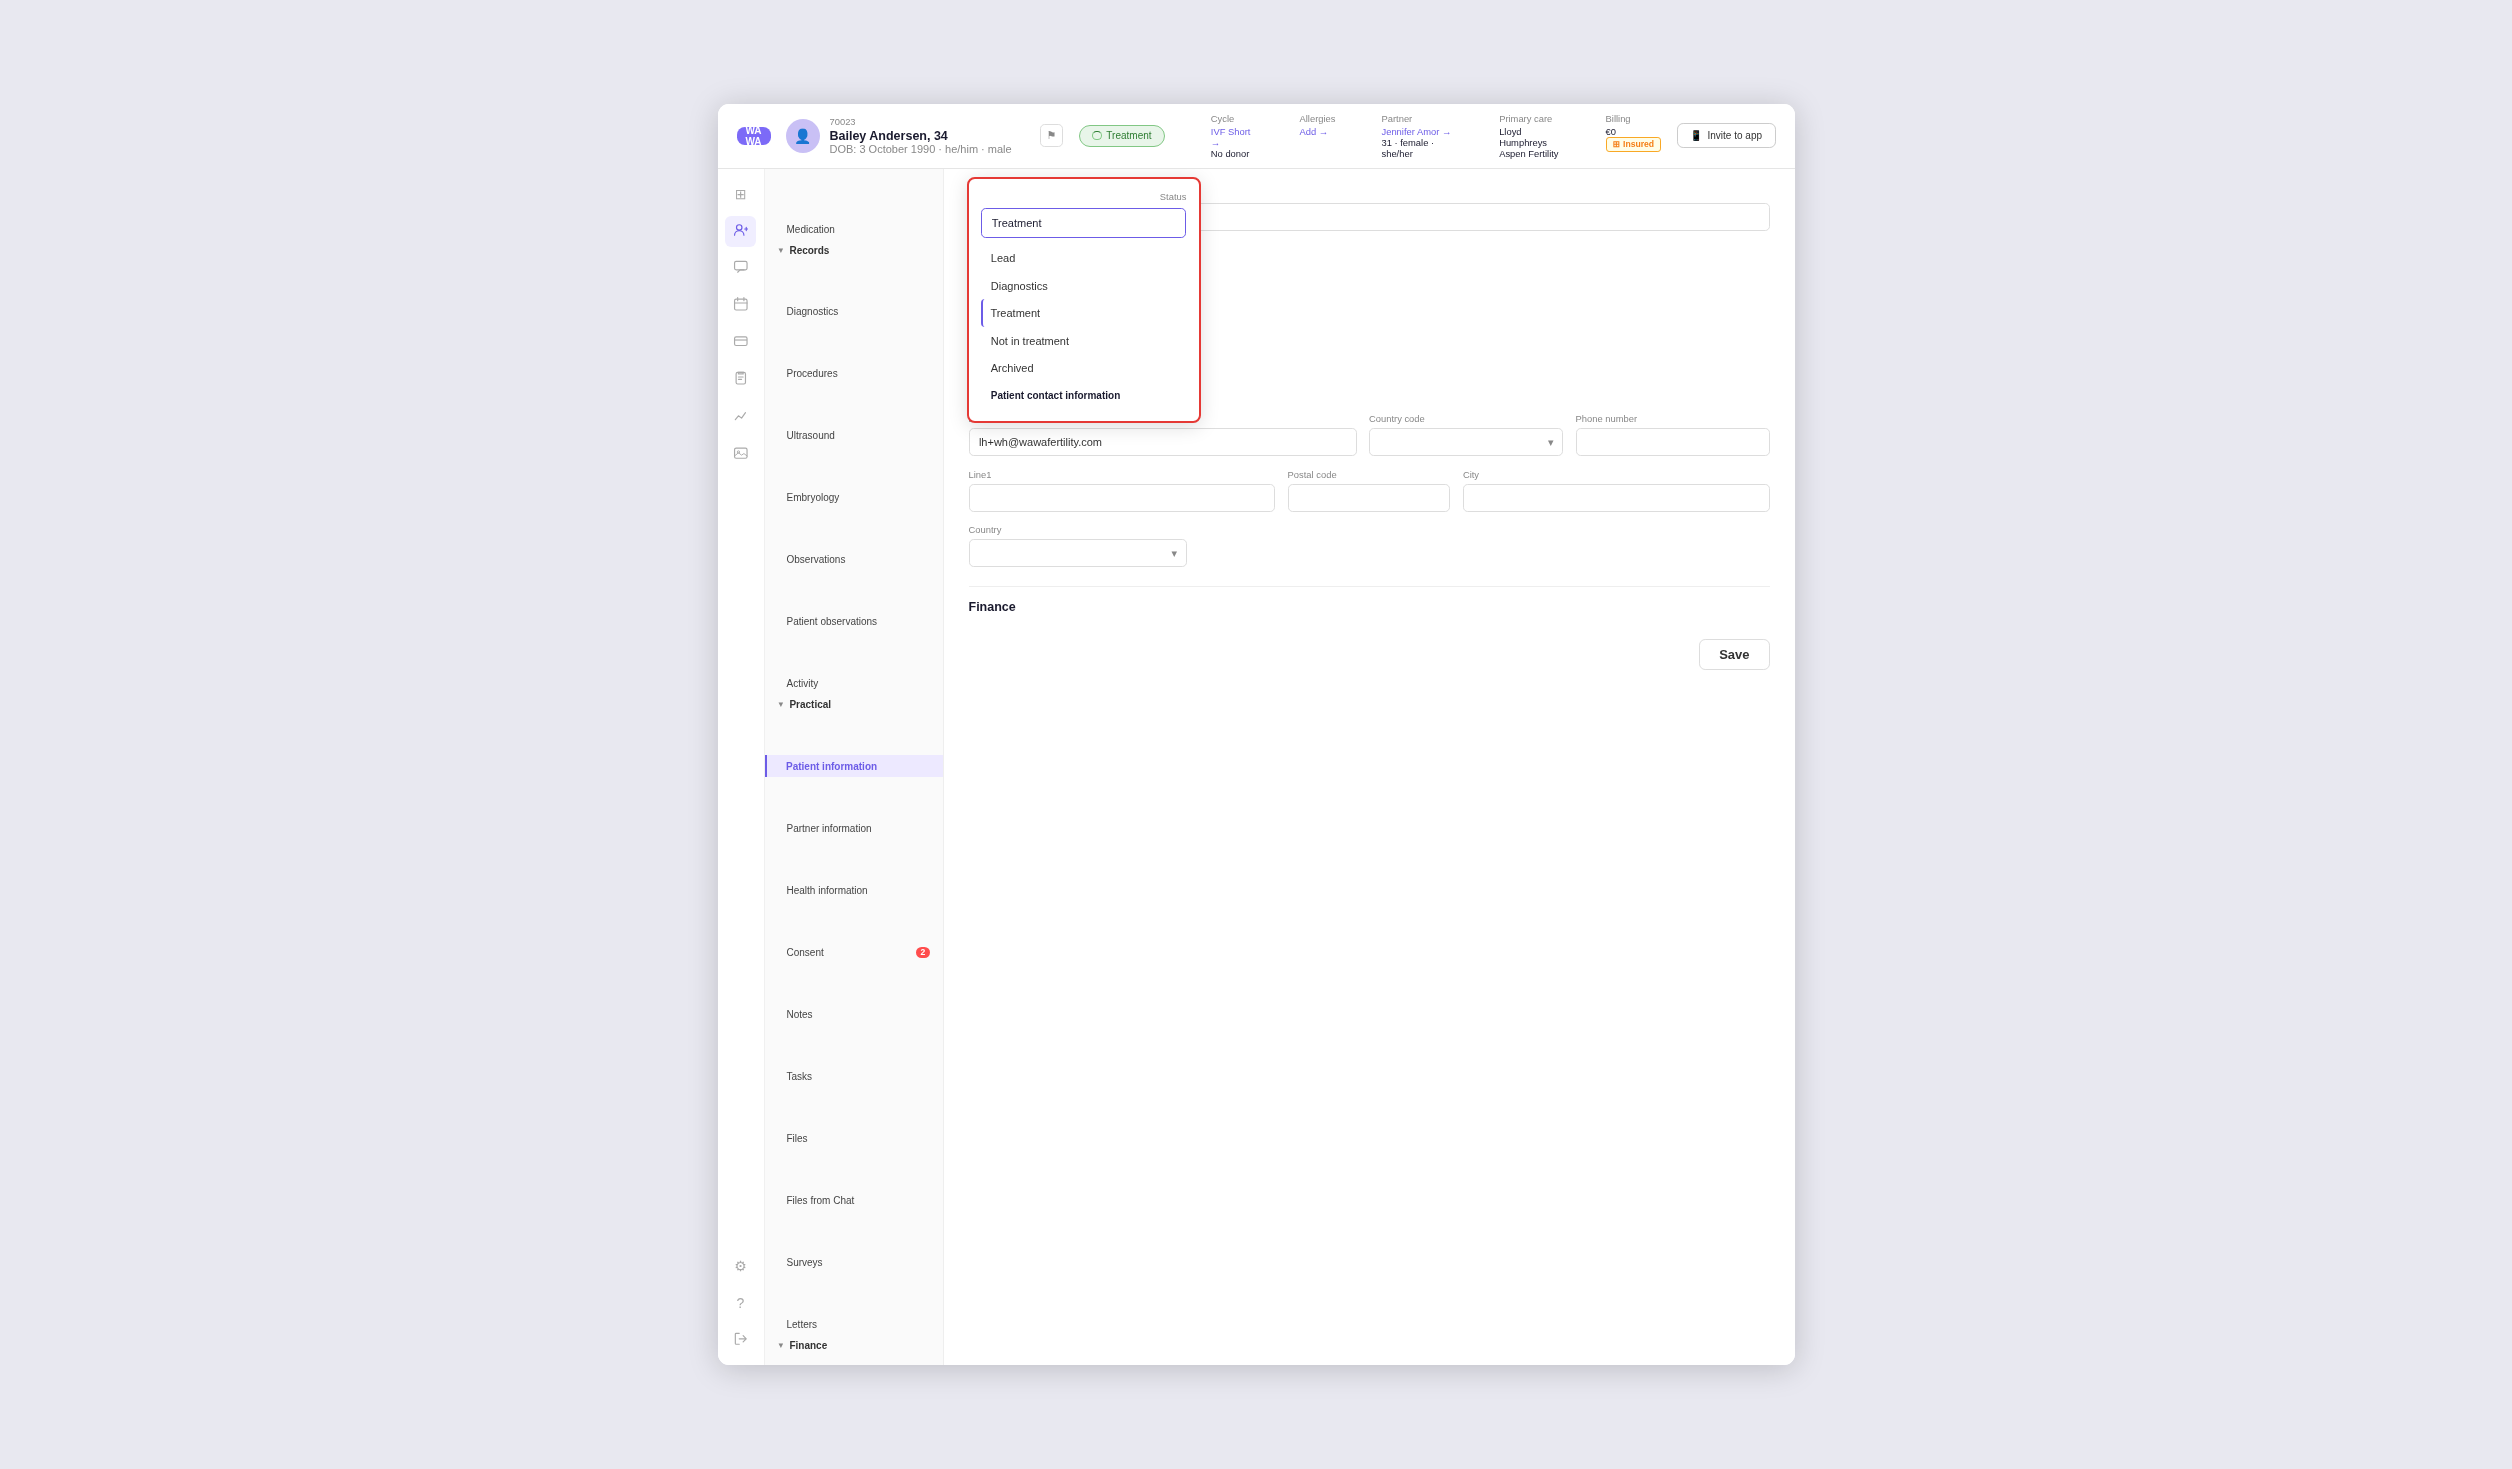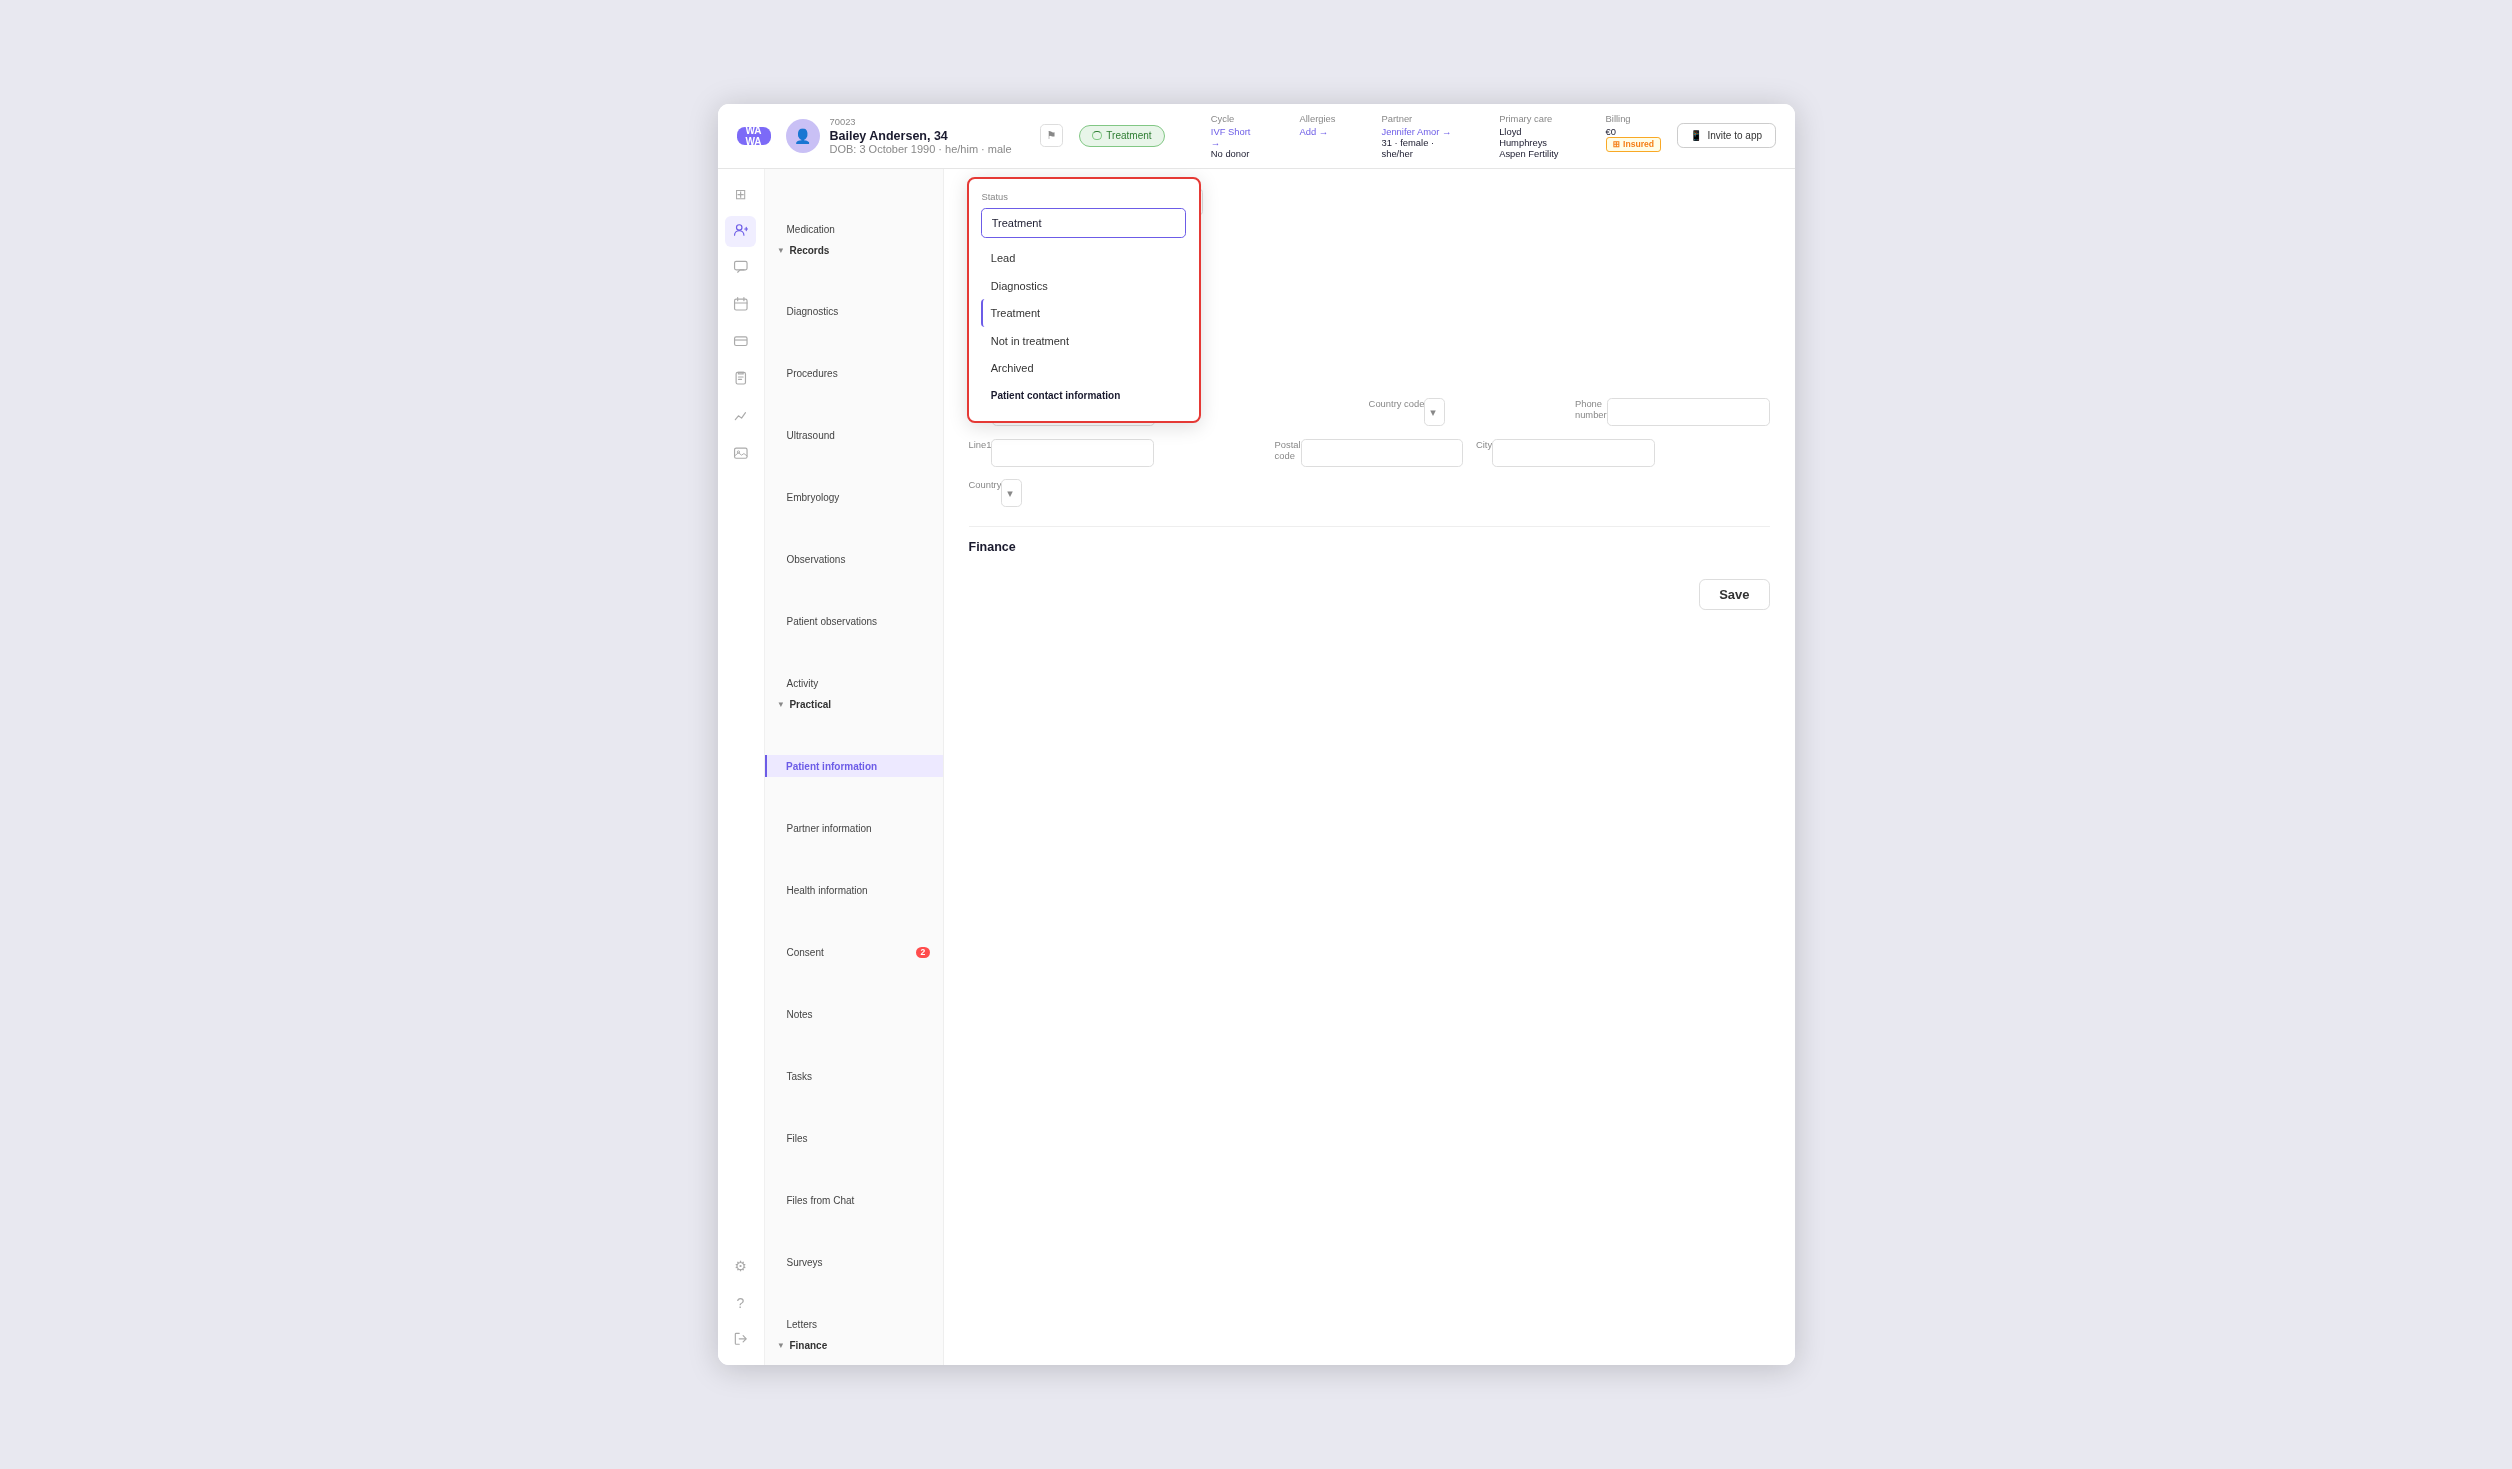--- a/index.html
+++ b/index.html
@@ -248,20 +248,21 @@
       border: 2px solid #e53935;
       box-shadow: 0 3.1px 19px rgba(0,0,0,0.13);
       width: 234px;
       padding: 12.5px;
     }
     .dropdown-label {
       font-size: 9.4px;
       color: #888;
       margin-bottom: 6.2px;
       font-weight: 500;
+      text-align: right;
     }
     .dropdown-input {
       width: 100%;
       border: 1.6px solid #6c5ce7;
       border-radius: 4.7px;
       padding: 7.8px 9.4px;
       font-size: 11px;
       color: #1a1a2e;
       outline: none;
       margin-bottom: 6.2px;
@@ -300,21 +301,21 @@
       margin-top: 156px;
     }
     .form-row {
       display: flex;
       gap: 12.5px;
       margin-bottom: 12.5px;
       align-items: flex-end;
     }
     .form-group {
       display: flex;
-      flex-direction: row;
+      flex-direction: column;
       flex: 1;
     }
     .form-group.wide { flex: 2; }
     .form-label {
       font-size: 9.4px;
       color: #888;
       margin-bottom: 3.9px;
     }
     .form-input {
       border: 1.2px solid #ddd;

